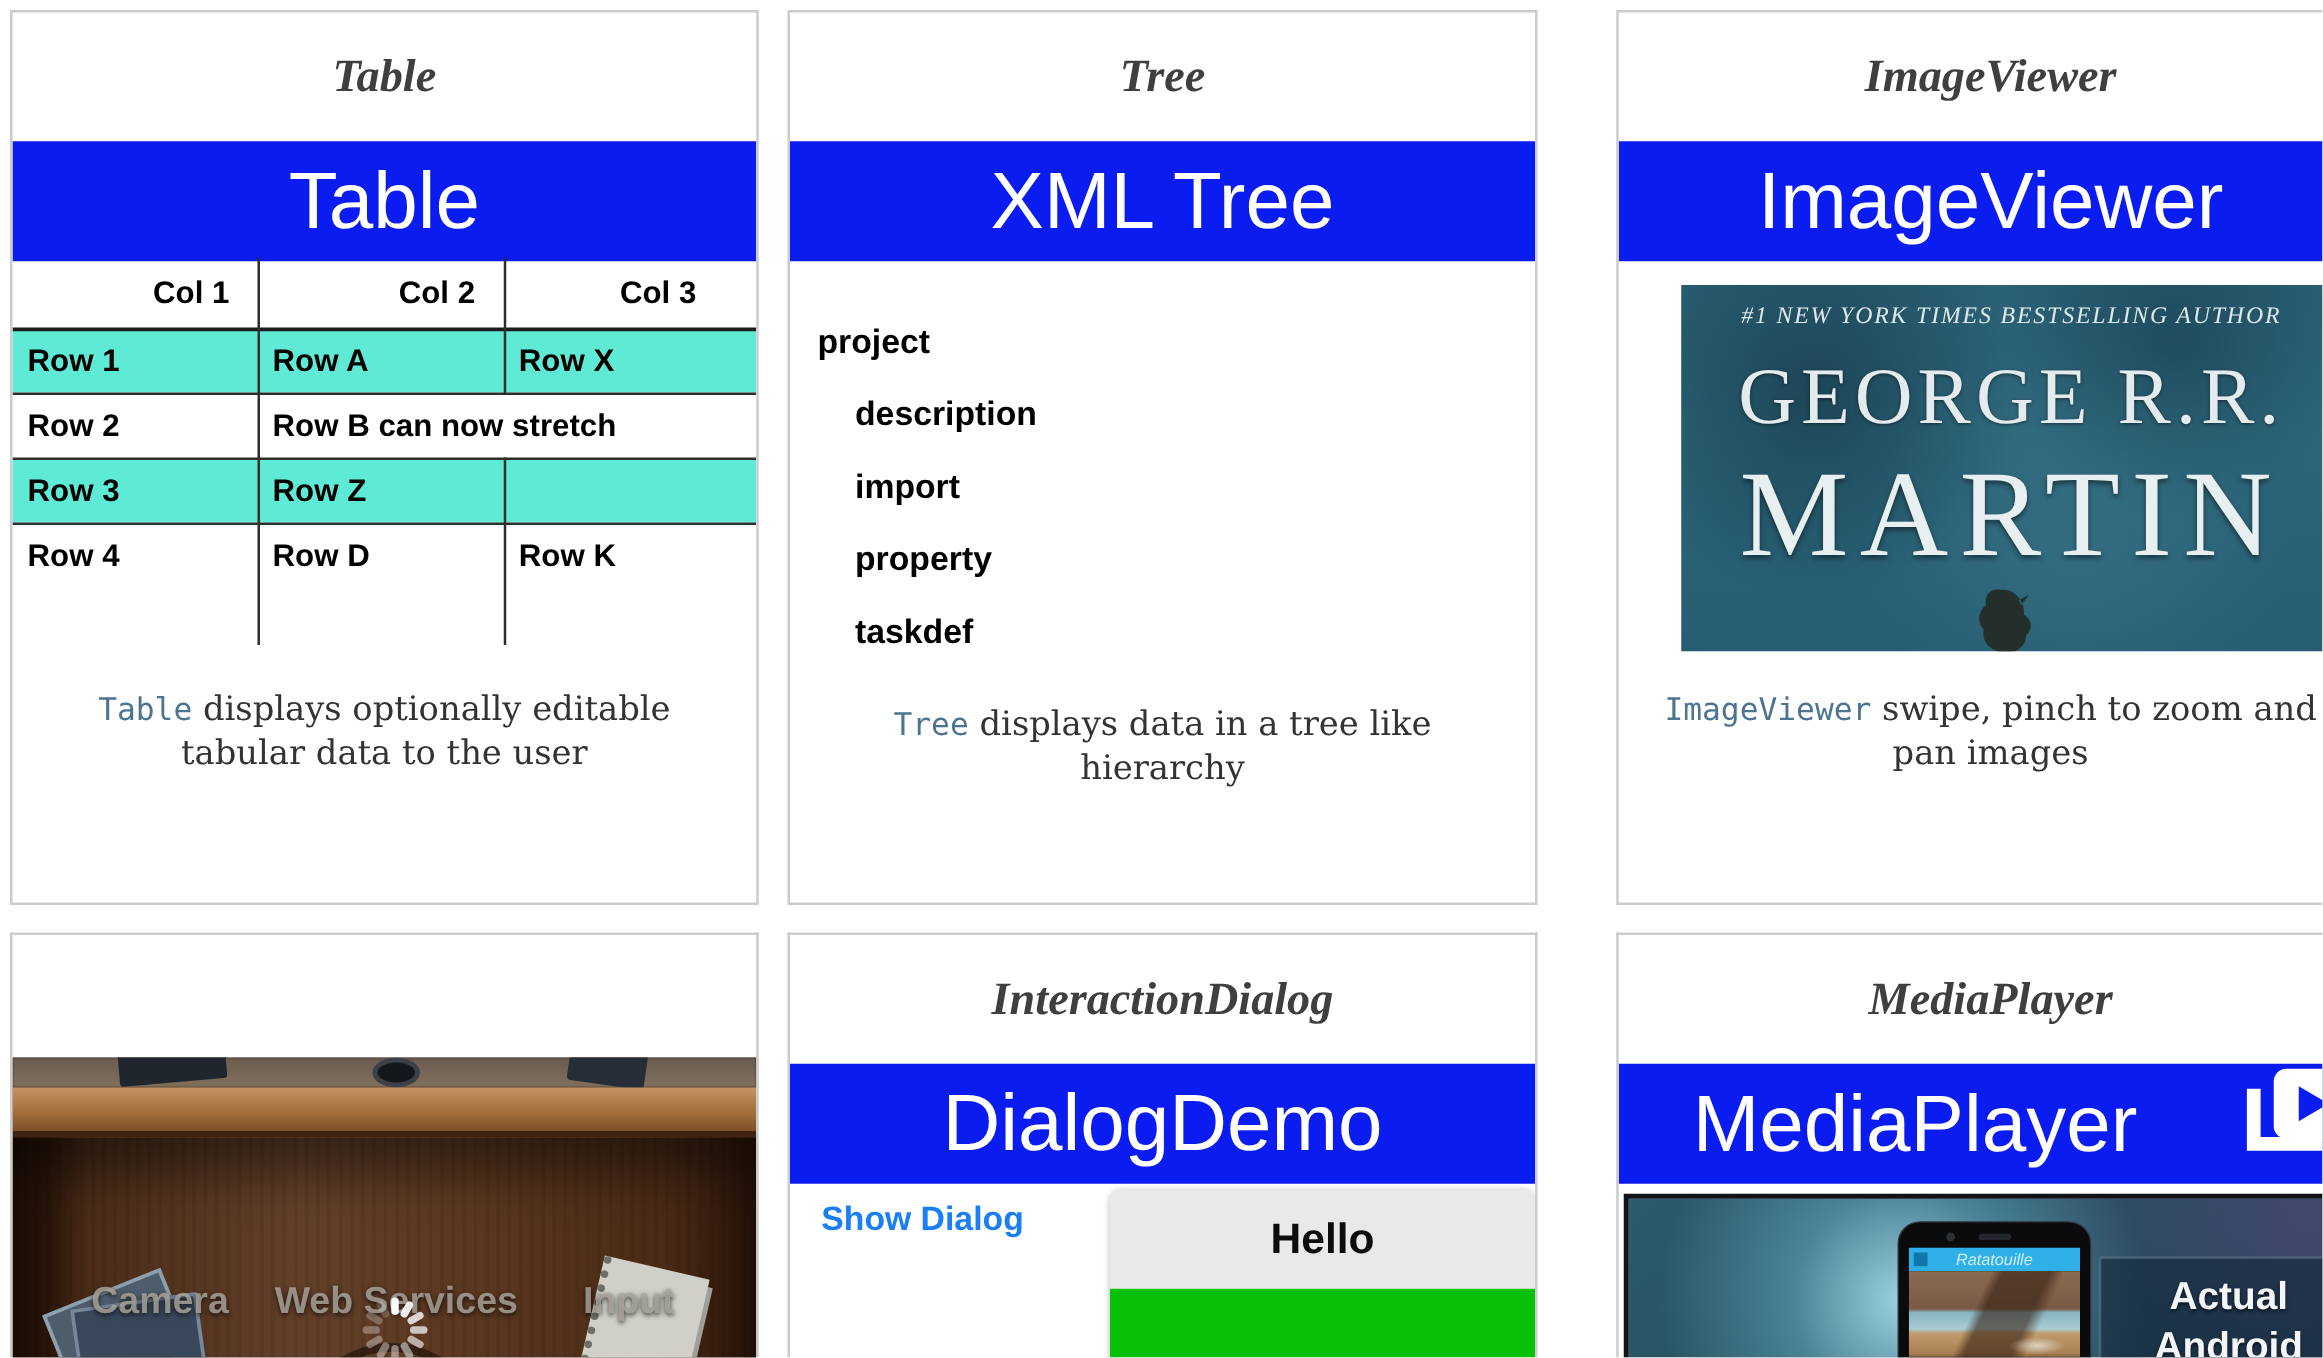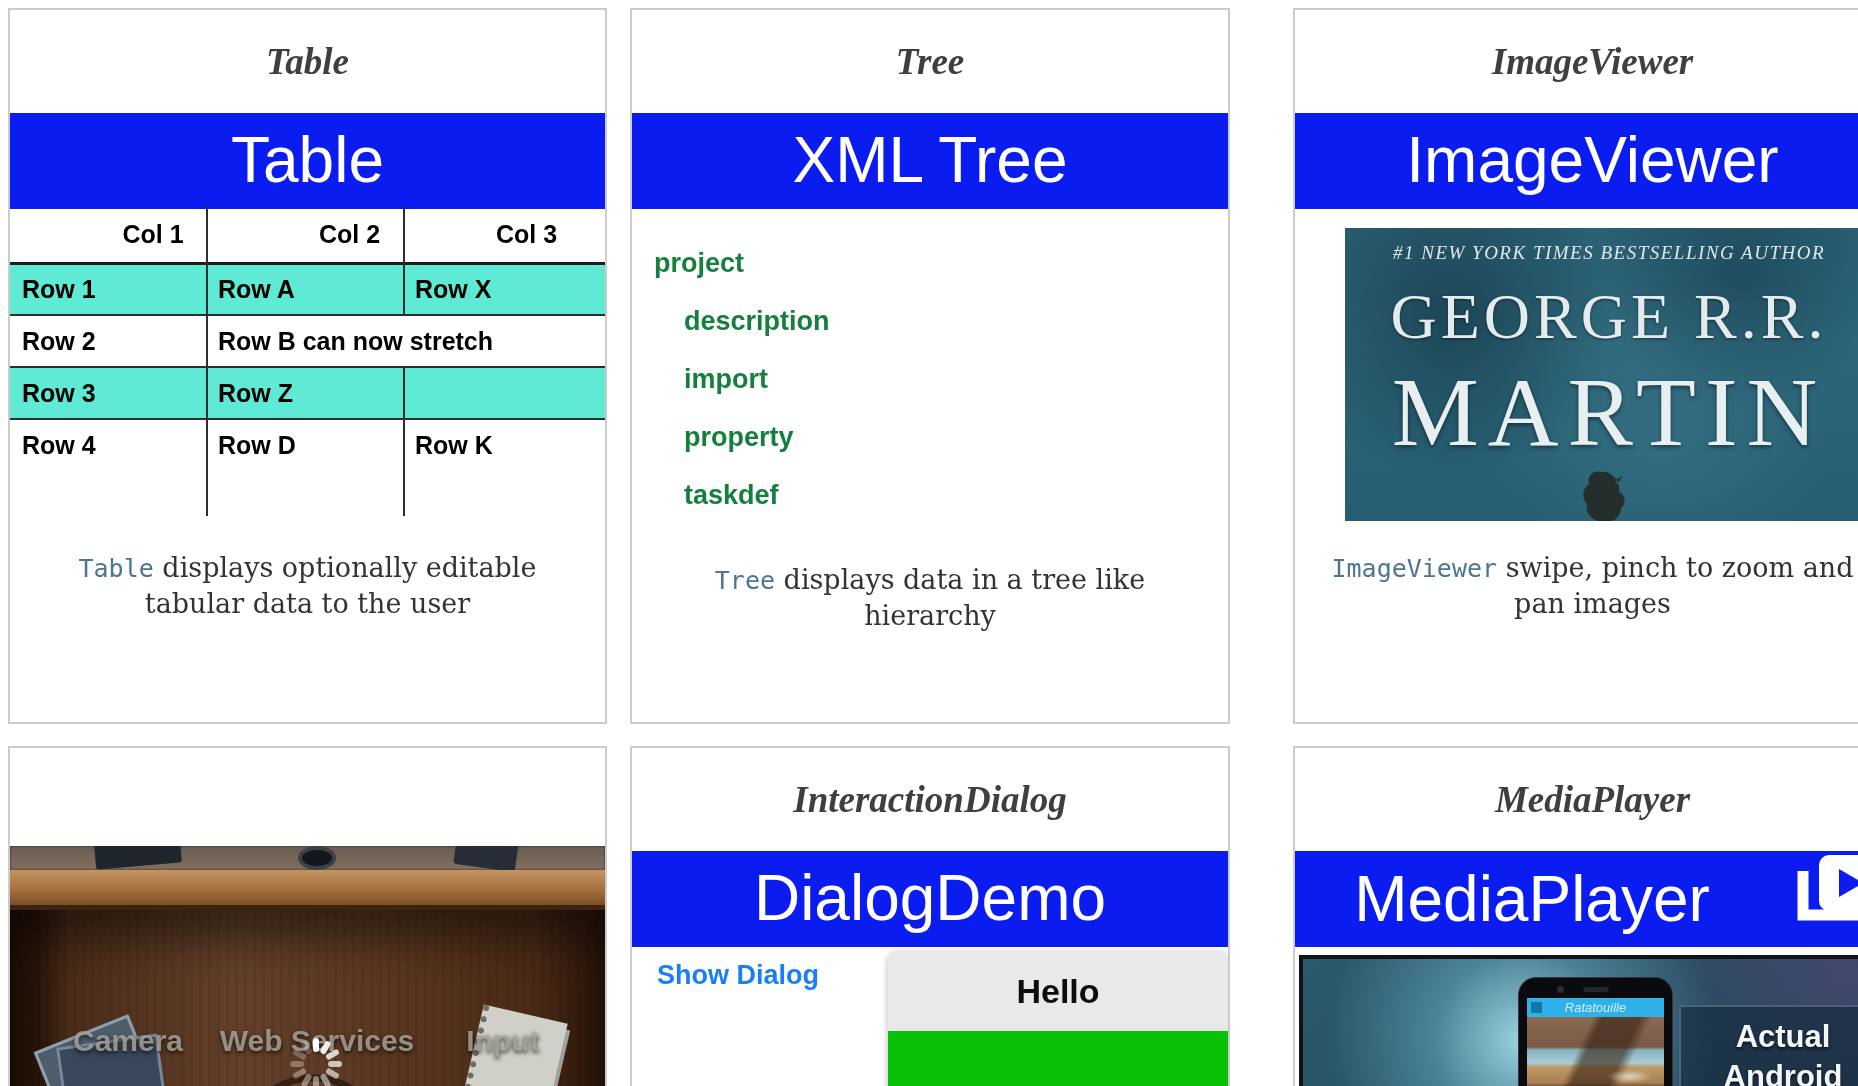--- a/index.html
+++ b/index.html
@@ -32,21 +32,21 @@
   .head .td{justify-content:center;padding-left:0;}
   .hline{position:absolute;left:0;right:0;background:#2e2e2e;height:2px;}
   .hl0{top:56px;height:3px;background:#1c1c1c;}
   .hl1{top:108px;}.hl2{top:160px;}.hl3{top:212px;}
   .vline{position:absolute;width:2px;background:#2e2e2e;}
   .v1{left:196px;top:0;height:310px;}
   .v2a{left:393px;top:0;height:110px;}
   .v2b{left:393px;top:160px;height:150px;}
 
   
-  .tree{position:absolute;top:224px;left:22px;font-weight:bold;font-size:27px;color:#15803d;}
+  .tree{position:absolute;top:234px;left:22px;font-weight:bold;font-size:27px;color:#000000;}
   .tree .node{height:58px;display:flex;align-items:center;}
   .tree .child{margin-left:30px;}
   .c2 .desc{top:552px;}
 
   
   .cover{position:absolute;left:50px;top:218px;width:482px;height:293px;overflow:hidden;
      background:
        radial-gradient(circle at 20% 30%, rgba(12,40,54,.5), transparent 35%),
        radial-gradient(circle at 75% 15%, rgba(16,50,66,.45), transparent 30%),
        radial-gradient(circle at 60% 70%, rgba(70,130,150,.35), transparent 45%),

